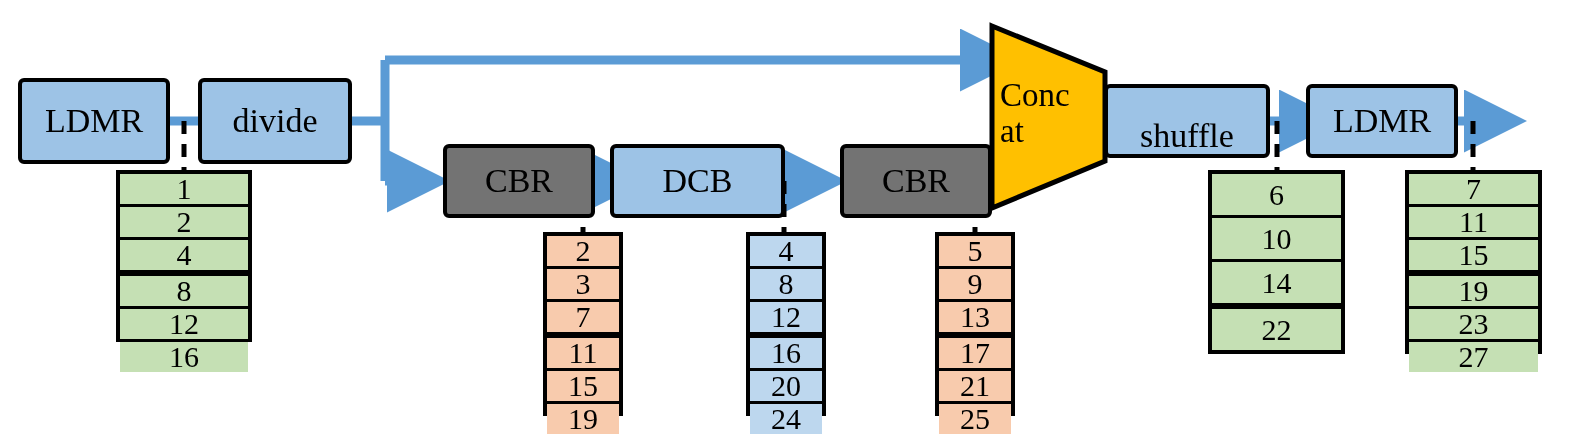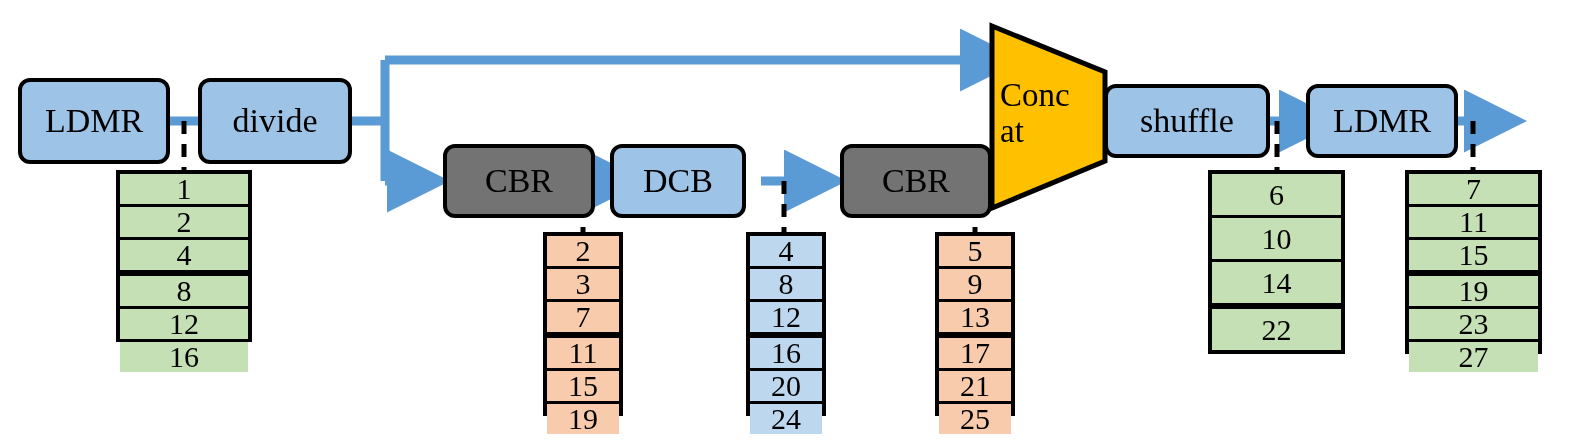--- a/index.html
+++ b/index.html
@@ -21,21 +21,21 @@
     top: 0;
     width: 1594px;
     height: 441px;
     pointer-events: none;
   }
   
   .node {
     position: absolute;
     box-sizing: border-box;
     border: 4px solid #000000;
-    border-radius: 12px;
+    border-radius: 6px;
     display: flex;
     align-items: center;
     justify-content: center;
     text-align: center;
     font-size: 34px;
     color: #000000;
     line-height: 1.05;
     z-index: 5;
   }
   .node.blue  { background: #9dc3e6; }
@@ -124,34 +124,34 @@
   </div>
 
   <div class="node blue" style="left:198px; top:78px; width:154px; height:86px;align-items:center;">
     <span>divide</span>
   </div>
 
   <div class="node peach" style="left:414px; top:144px; width:152px; height:74px;">
     <span>CBR</span>
   </div>
 
-  <div class="node blue" style="left:610px; top:144px; width:136px; height:74px;">
+  <div class="node blue" style="left:610px; top:144px; width:175px; height:74px;">
     <span>DCB</span>
   </div>
 
   <div class="node peach" style="left:811px; top:144px; width:152px; height:74px;">
     <span>CBR</span>
   </div>
 
   <div class="concat-label" style="left:1000px; top:78px;">
     <div>Conc</div>
     <div>at</div>
   </div>
 
-  <div class="node blue" style="left:1104px; top:84px; width:166px; height:74px;">
+  <div class="node blue" style="left:1104px; top:84px; width:166px; height:74px;align-items:flex-end;">
     <span>shuffle</span>
   </div>
 
   <div class="node blue" style="left:1306px; top:84px; width:152px; height:74px;">
     <span>LDMR</span>
   </div>
 
   <div class="table green" style="left:116px; top:170px; width:136px; height:172px;">
     <div class="cell">1</div>
     <div class="cell">2</div>

